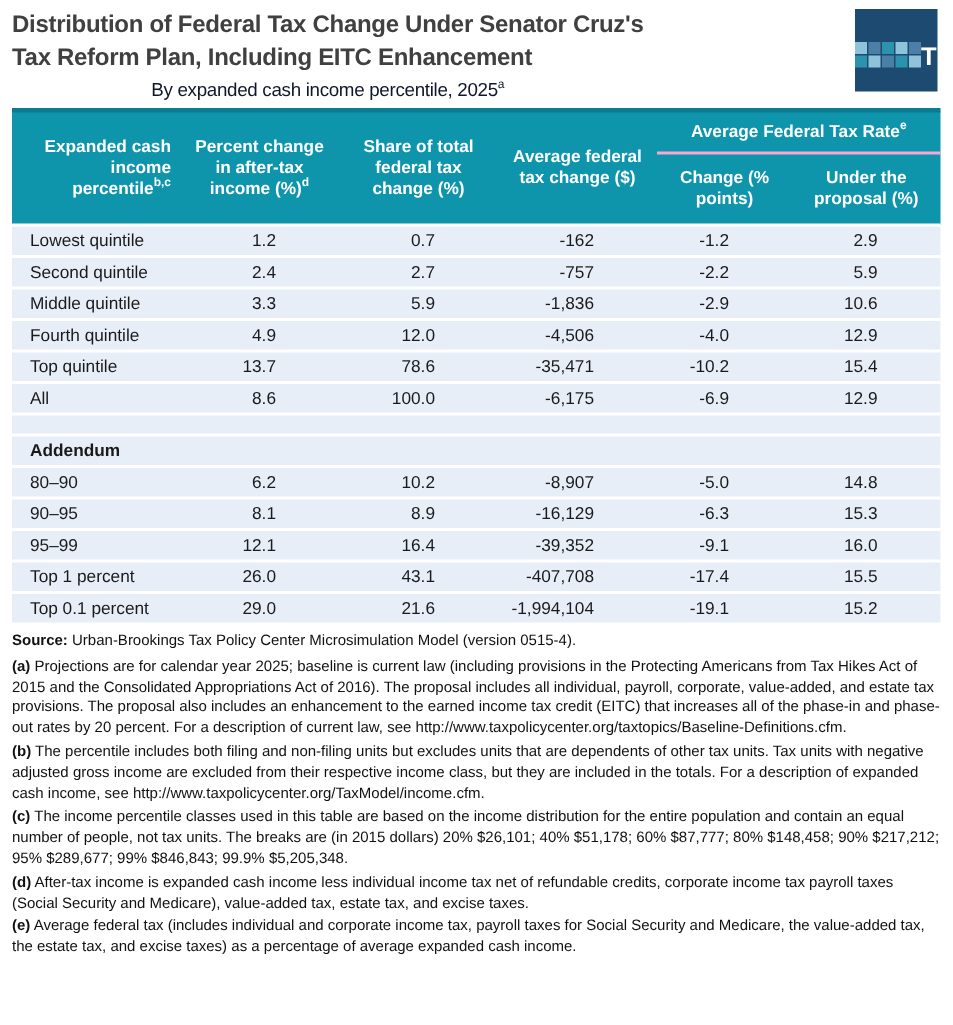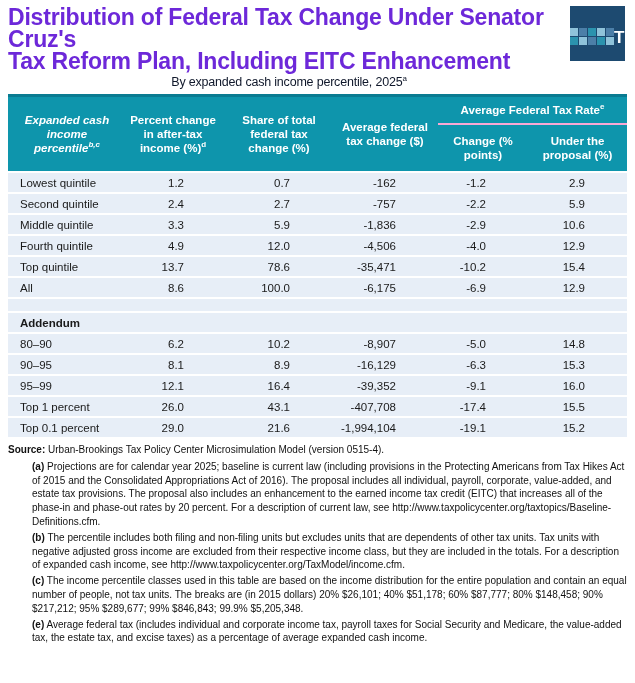--- a/index.html
+++ b/index.html
@@ -7,21 +7,21 @@
     width:635px;height:683px;
     background:#ffffff;
     font-family:"Liberation Sans", sans-serif;
     color:#1a1a1a;
     -webkit-font-smoothing:antialiased;
   }
   .page{padding:6px 8px 0 8px;position:relative;}
 
   
   .hdr{display:flex;justify-content:space-between;align-items:flex-start;}
-  .title{font-size:23px;font-weight:bold;line-height:22px;color:#6d28d9;letter-spacing:-0.2px;}
+  .title{font-size:16px;font-weight:bold;line-height:22px;color:#404040;letter-spacing:-0.2px;}
   .subtitle{font-size:12.5px;color:#0f172a;margin-top:3px;letter-spacing:-0.2px;text-align:center;}
   sup{font-size:8px;line-height:0;vertical-align:super;}
 
   .logo{
     width:55px;height:55px;flex:0 0 auto;margin-right:2px;
     background:var(--logo-navy,#1d4a70);
     display:flex;flex-direction:row;align-items:center;
     padding-top:6px;box-sizing:border-box;
   }
   .logo-grid{display:grid;grid-template-columns:repeat(5,8px);grid-auto-rows:8px;gap:1px;}
@@ -36,39 +36,39 @@
   col.c1{width:112px;} col.c2{width:106px;} col.c3{width:106px;}
   col.c4{width:106px;} col.c5{width:90px;}  col.c6{width:99px;}
 
   thead th{
     background:var(--header-teal,#0e95ac);
     color:#fff;font-weight:bold;font-size:11.5px;line-height:14px;
     padding:2px 4px;vertical-align:middle;text-align:center;
   }
   thead tr.top-row th{border-top:3px solid var(--header-teal-dark,#0a7b91);}
   th.rowspan{height:68px;}
-  th.first-col{text-align:center;padding-left:12px;padding-right:6px;font-style:italic;}
+  th.first-col{text-align:right;padding-left:12px;padding-right:6px;}
   th.group{height:22px;border-bottom:2px solid #f9a8d4;margin-top:23px;}
   th.sub{height:42px;}
 
   tbody td{
     background:var(--row-blue,#e7eef7);
     border-top:2px solid #ffffff;
     font-size:11.5px;height:19px;padding:0;
     color:#1a1a1a;
   }
   td.label{text-align:left;padding-left:12px;}
   td.section{font-weight:bold;}
   td.num{text-align:right;padding-right:42px;}
   tr[data-name="blank-row"] td{height:12px;}
 
   
   .notes{margin-top:6px;width:619px;}
   .notes p{margin:0 0 3px 0;font-size:10px;line-height:13.8px;color:#111;}
-  .notes p.fn{margin-bottom:2px;margin-left:24px;}
+  .notes p.fn{margin-bottom:2px;}
   .notes b{font-weight:bold;}
 </style>
 </head>
 <body>
 
 <div class="page" data-name="tpc-table-page">
 
   <div class="hdr" data-name="page-header">
     <div data-name="title-block">
       <div class="title" data-name="page-title">
@@ -217,16 +217,17 @@
           <td class="num" data-name="cell-value">15.2</td>
         </tr>
       </tbody>
   </table>
 
   <div class="notes" data-name="notes-section">
     <p data-name="source-line"><b>Source:</b> <span>Urban-Brookings Tax Policy Center Microsimulation Model (version 0515-4).</span></p>
     <p class="fn" data-name="footnote-a"><b>(a)</b> <span>Projections are for calendar year 2025; baseline is current law (including provisions in the Protecting Americans from Tax Hikes Act of 2015 and the Consolidated Appropriations Act of 2016). The proposal includes all individual, payroll, corporate, value-added, and estate tax provisions. The proposal also includes an enhancement to the earned income tax credit (EITC) that increases all of the phase-in and phase-out rates by 20 percent. For a description of current law, see http://www.taxpolicycenter.org/taxtopics/Baseline-Definitions.cfm.</span></p>
     <p class="fn" data-name="footnote-b"><b>(b)</b> <span>The percentile includes both filing and non-filing units but excludes units that are dependents of other tax units. Tax units with negative adjusted gross income are excluded from their respective income class, but they are included in the totals. For a description of expanded cash income, see http://www.taxpolicycenter.org/TaxModel/income.cfm.</span></p>
     <p class="fn" data-name="footnote-c"><b>(c)</b> <span>The income percentile classes used in this table are based on the income distribution for the entire population and contain an equal number of people, not tax units. The breaks are (in 2015 dollars) 20% $26,101; 40% $51,178; 60% $87,777; 80% $148,458; 90% $217,212; 95% $289,677; 99% $846,843; 99.9% $5,205,348.</span></p>
+    <p class="fn" data-name="footnote-d"><b>(d)</b> <span>After-tax income is expanded cash income less individual income tax net of refundable credits, corporate income tax payroll taxes (Social Security and Medicare), value-added tax, estate tax, and excise taxes.</span></p>
     <p class="fn" data-name="footnote-e"><b>(e)</b> <span>Average federal tax (includes individual and corporate income tax, payroll taxes for Social Security and Medicare, the value-added tax, the estate tax, and excise taxes) as a percentage of average expanded cash income.</span></p>
   </div>
 
 </div>
 
 </body></html>

